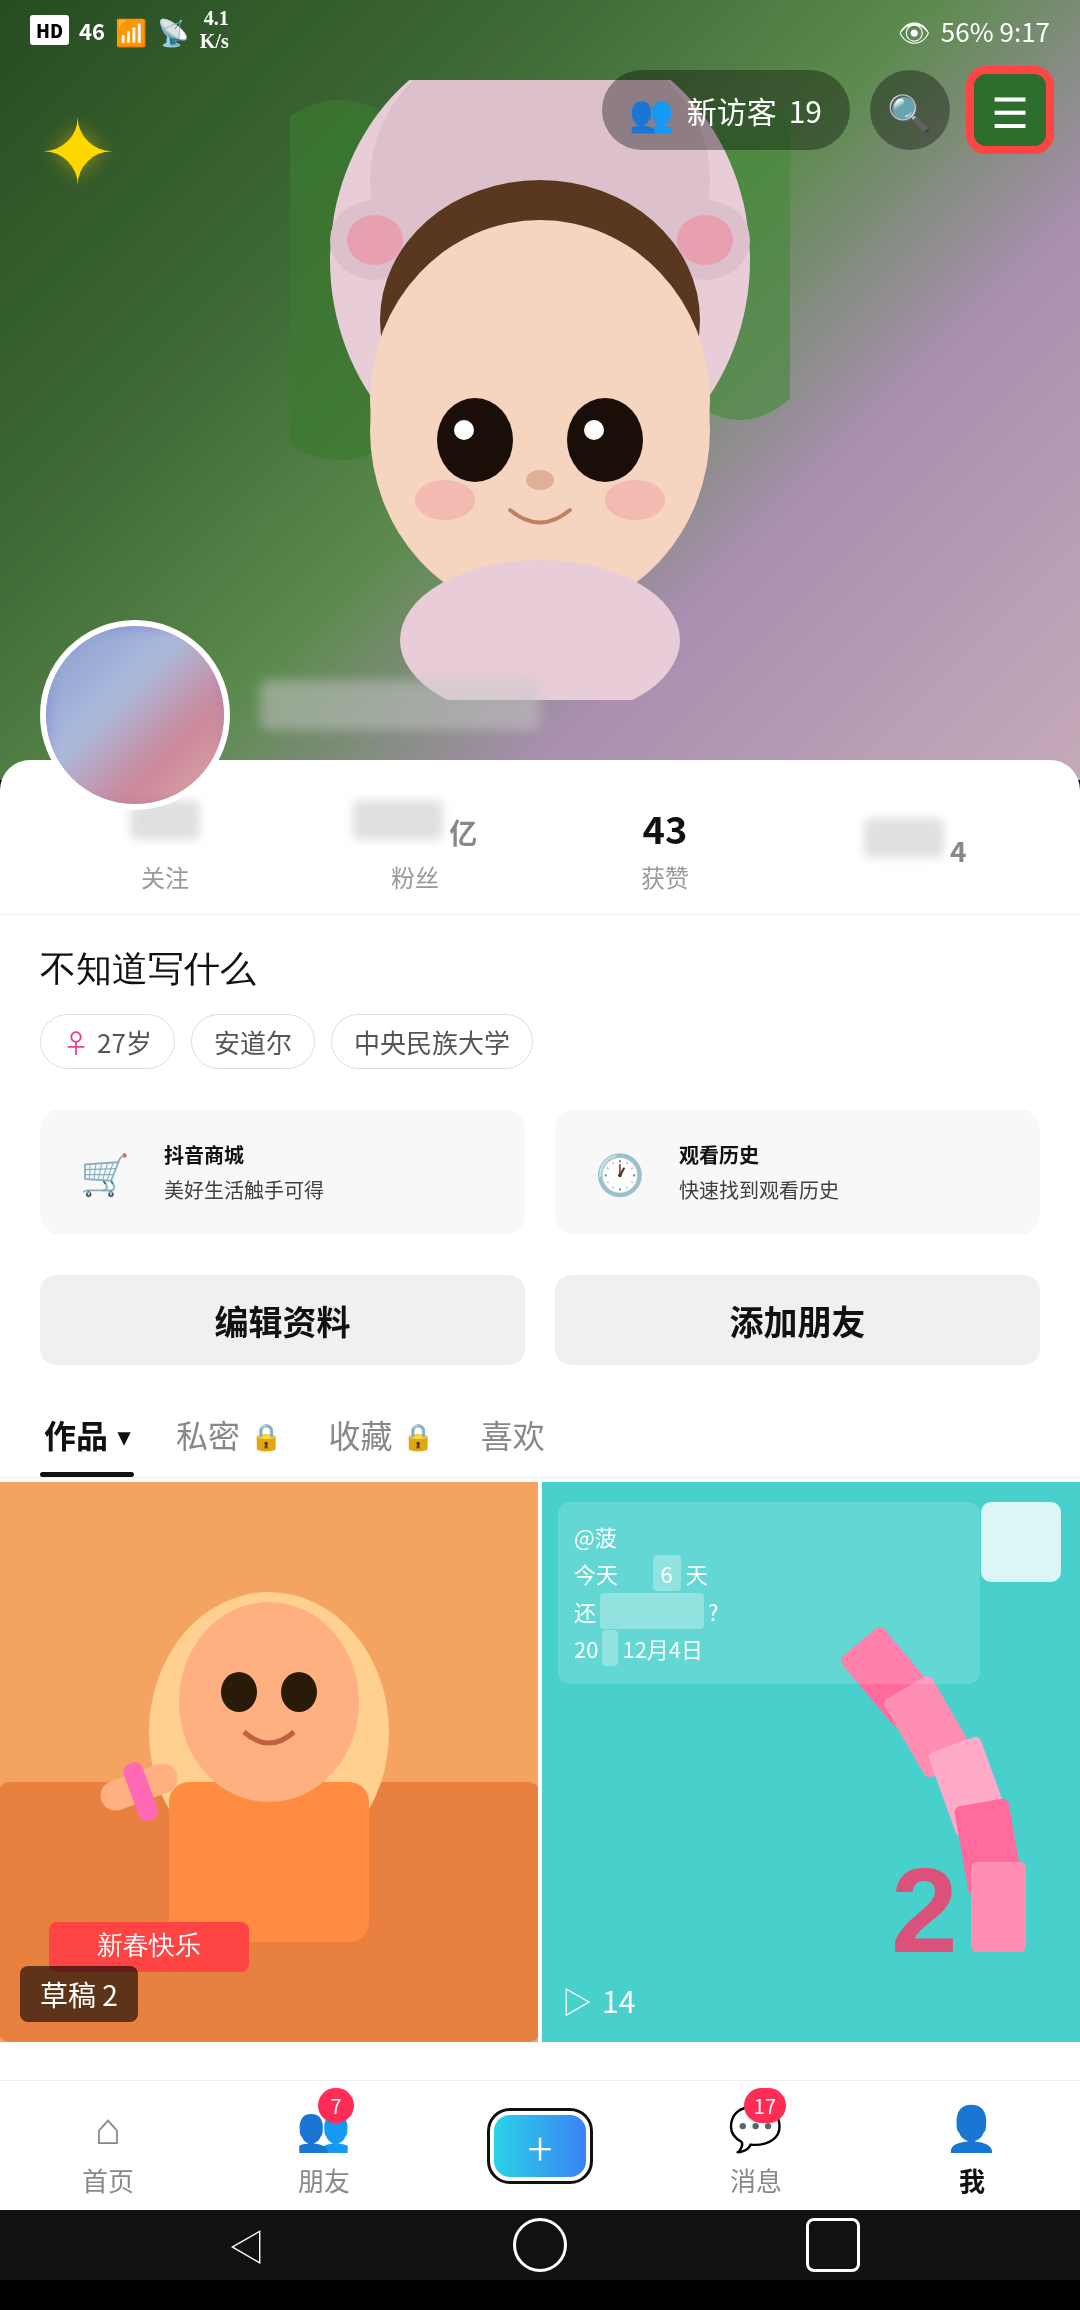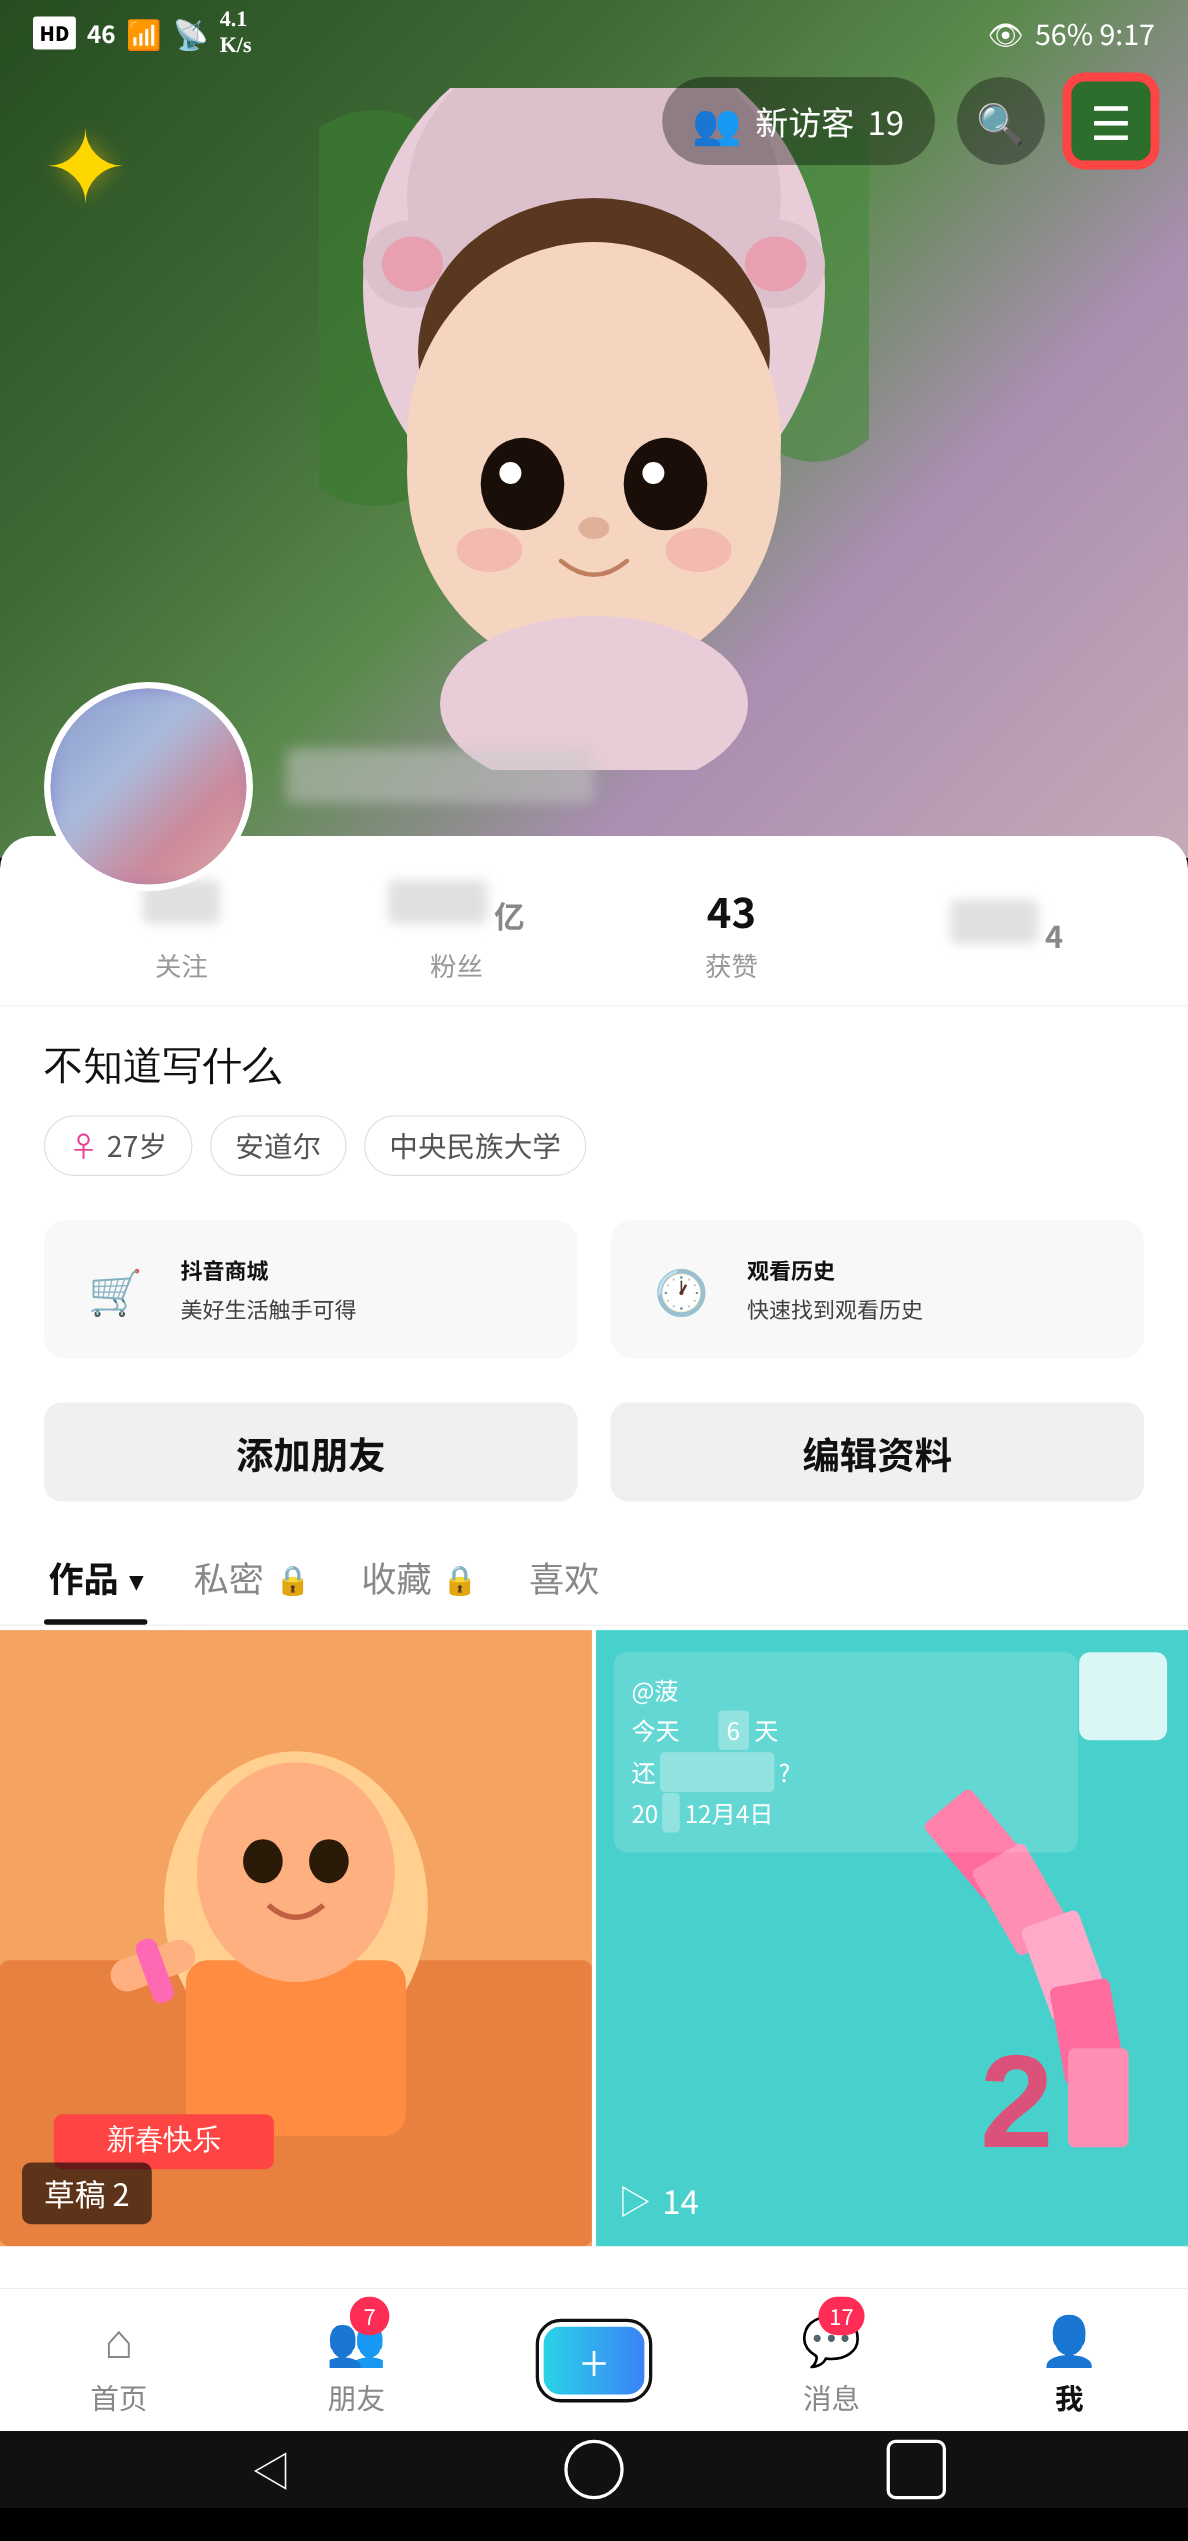--- a/index.html
+++ b/index.html
@@ -20,21 +20,21 @@
       height: 60px;
       background: transparent;
       display: flex;
       align-items: center;
       justify-content: space-between;
       padding: 0 30px;
       z-index: 100;
     }
     .status-left {
       display: flex; align-items: center; gap: 10px;
-      font-size: 26px; color: #fff; font-weight: 600;
+      font-size: 26px; color: #fff; font-weight: 600; text-align: right;
     }
     .status-right {
       display: flex; align-items: center; gap: 10px;
       font-size: 26px; color: #fff;
     }
 
     
     .hero {
       position: absolute;
       top: 0; left: 0; right: 0;
@@ -519,22 +519,22 @@
     <div class="quick-link-card">
       <div class="quick-link-icon">🕐</div>
       <div class="quick-link-texts">
         <div class="quick-link-title">观看历史</div>
         <div class="quick-link-sub">快速找到观看历史</div>
       </div>
     </div>
   </div>
 
   <div class="action-buttons">
+    <div class="action-btn">编辑资料</div>
     <div class="action-btn">添加朋友</div>
-    <div class="action-btn">编辑资料</div>
   </div>
 
   <div class="tabs-bar">
     <div class="tab-item active">
       <span>作品</span>
       <span style="font-size:24px;">▾</span>
     </div>
     <div class="tab-item">
       <span>私密</span>
       <span class="tab-lock">🔒</span>

